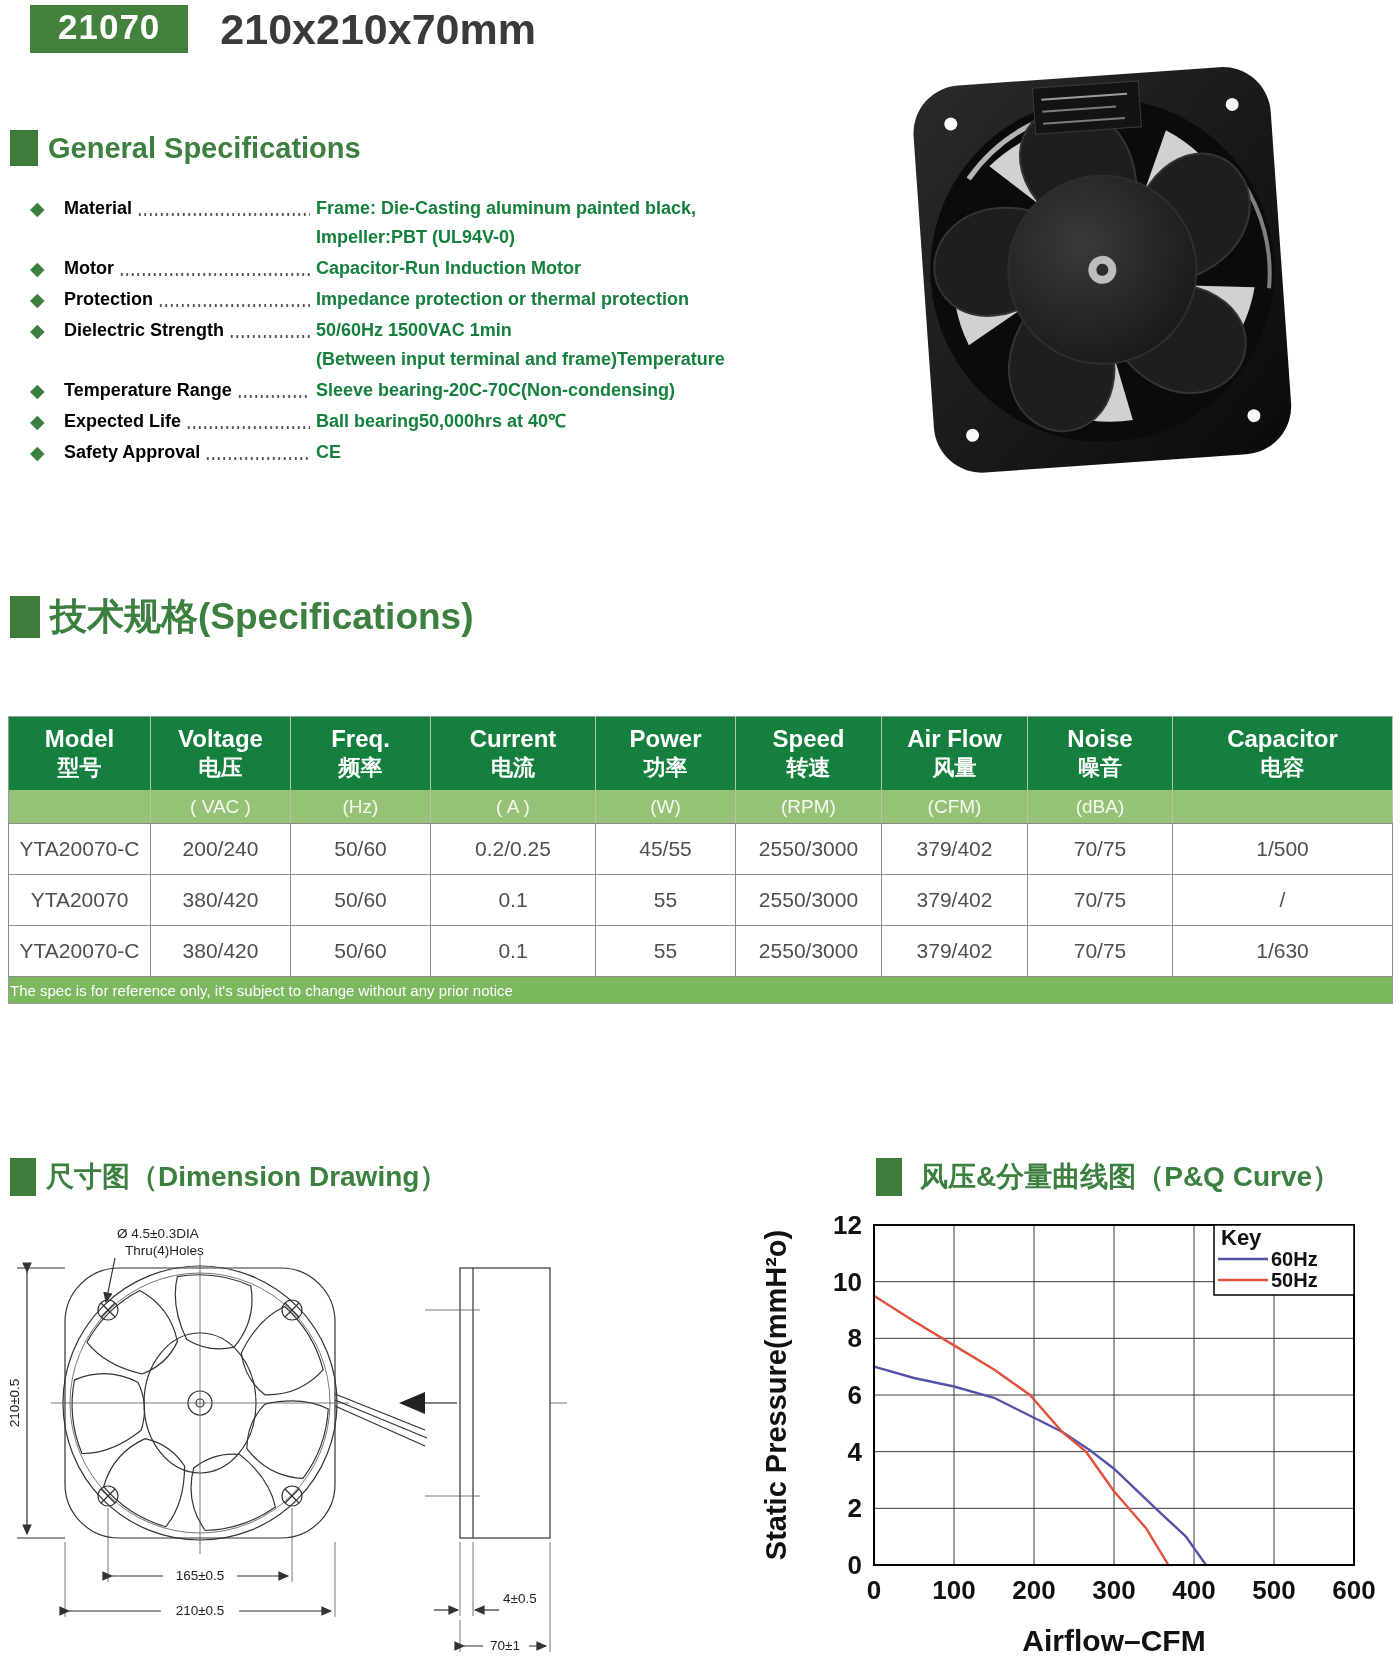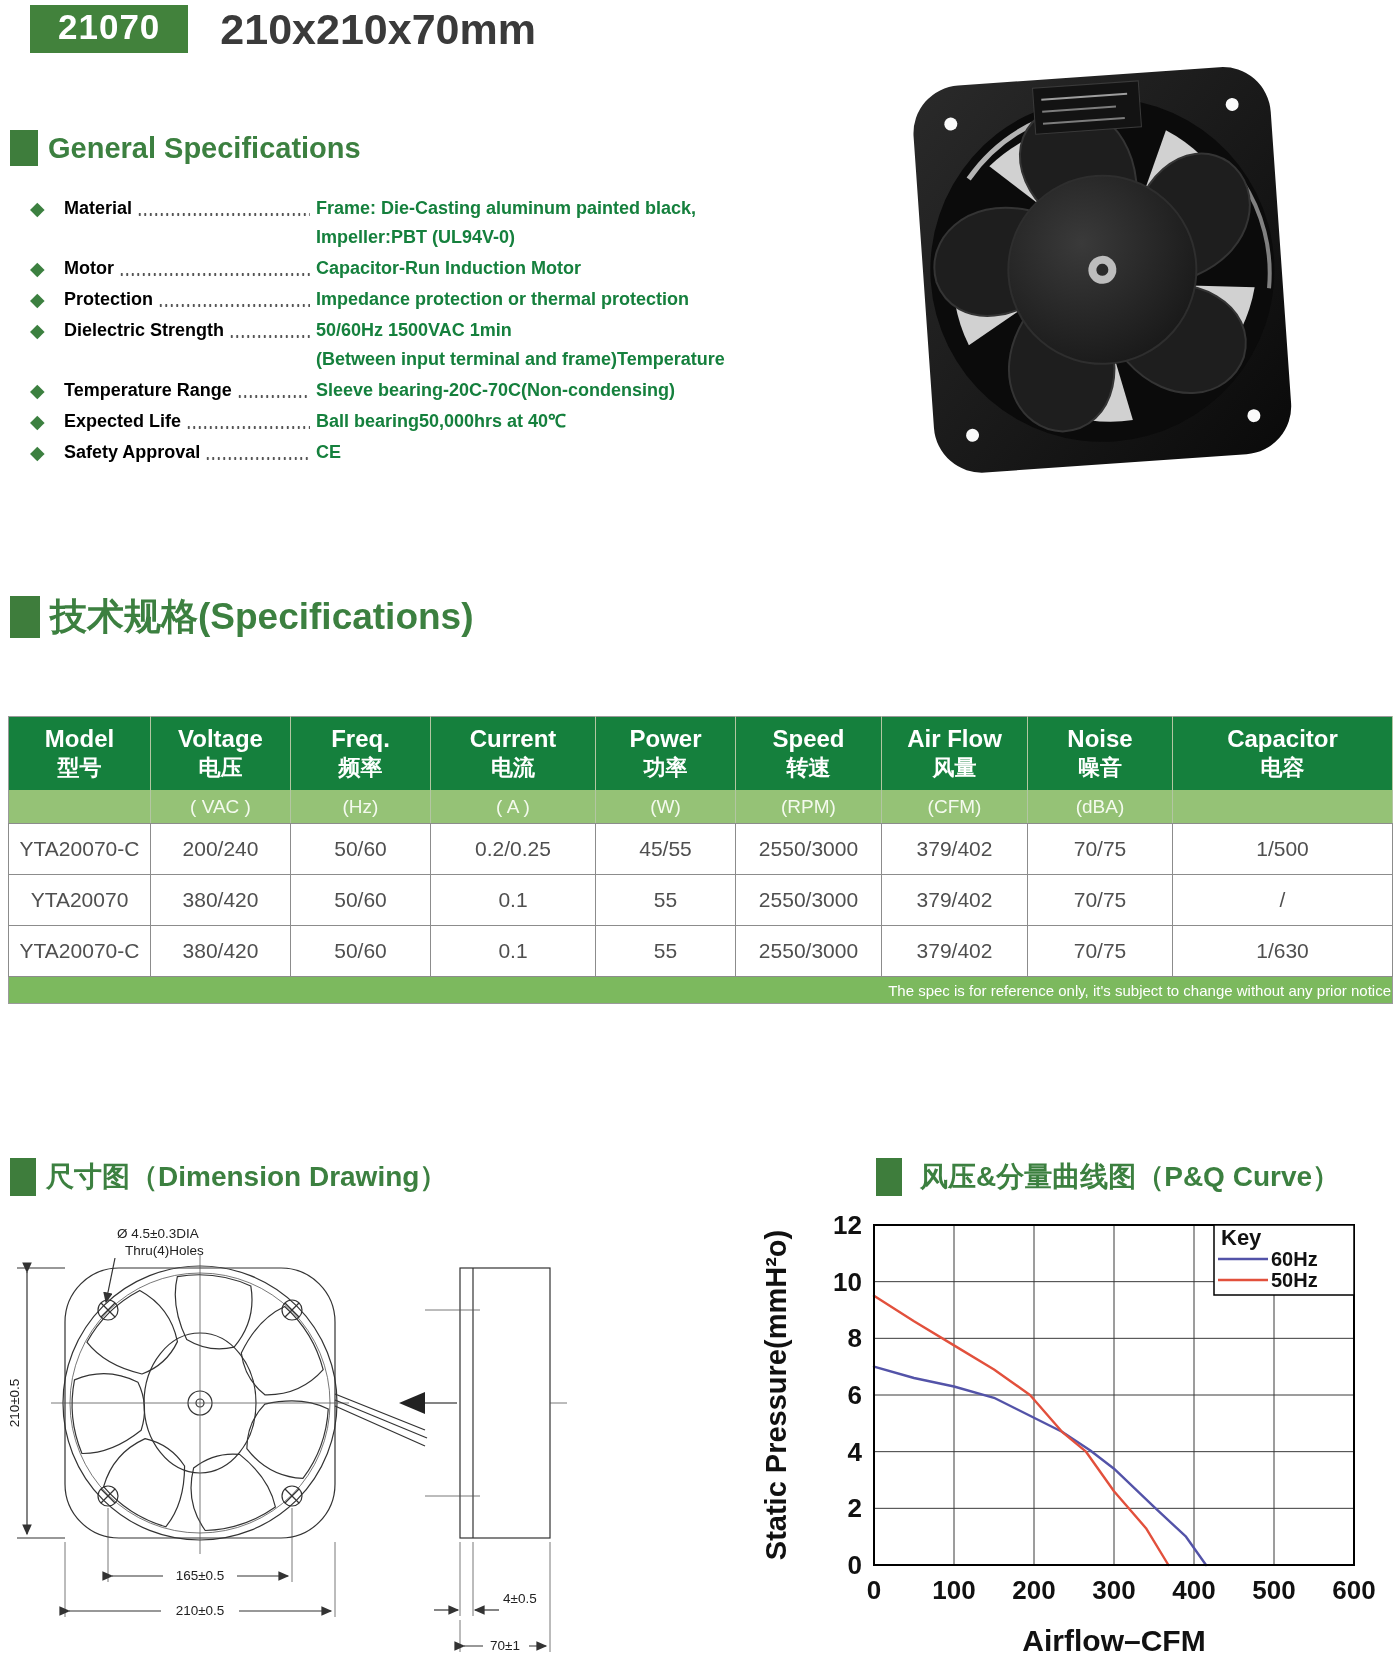--- a/index.html
+++ b/index.html
@@ -43,21 +43,21 @@
   .spec-table{position:absolute;left:8px;top:716px;width:1384px;border-collapse:collapse;
               border:1px solid #9a9a9a;table-layout:fixed;}
   .spec-table th{background:#15803d;color:#ffffff;font-weight:bold;vertical-align:middle;
                  border-right:1px solid #b3c6a2;padding:7px 0 8px 0;}
   .spec-table .th-en{font-size:24px;line-height:30px;}
   .spec-table .th-zh{font-size:22px;line-height:28px;}
   .spec-table .unit-row td{background:#95c276;color:#f4faee;font-size:19px;text-align:center;
                  height:31px;border-right:1px solid #b3c6a2;border-bottom:1px solid #8c8c8c;}
   .spec-table tbody td{font-size:21px;color:#4f4f4f;text-align:center;height:48px;
                  border:1px solid #8c8c8c;background:#fff;}
-  .spec-table .note-row td{background:#7cb95e;color:#ffffff;font-size:15px;text-align:right;
+  .spec-table .note-row td{background:#7cb95e;color:#ffffff;font-size:15px;text-align:left;
                  height:24px;border:none;}
 
   
   .dim-svg{position:absolute;left:5px;top:1218px;}
   .pq-svg{position:absolute;left:752px;top:1205px;}
   .draw{stroke:#333;fill:none;stroke-width:1.2;}
   .thin{stroke:#555;fill:none;stroke-width:0.8;}
   .dimtxt{font:13.5px "Liberation Sans",sans-serif;fill:#222;}
   .grid{stroke:#3a3a3a;stroke-width:1;}
   .tick{font:600 26px "Liberation Sans",sans-serif;fill:#111;}

